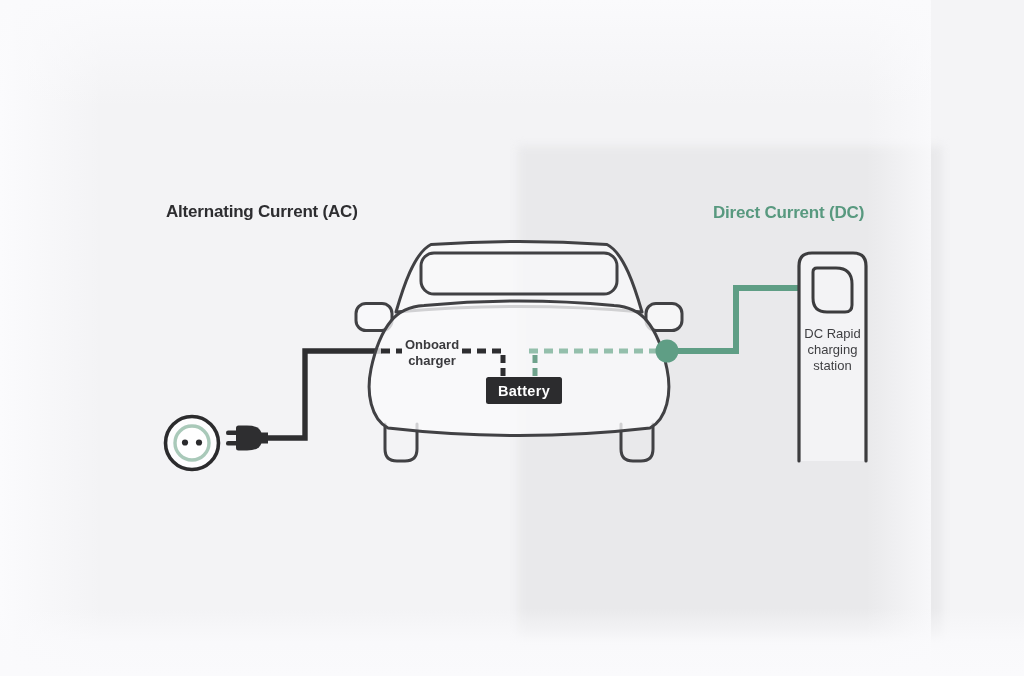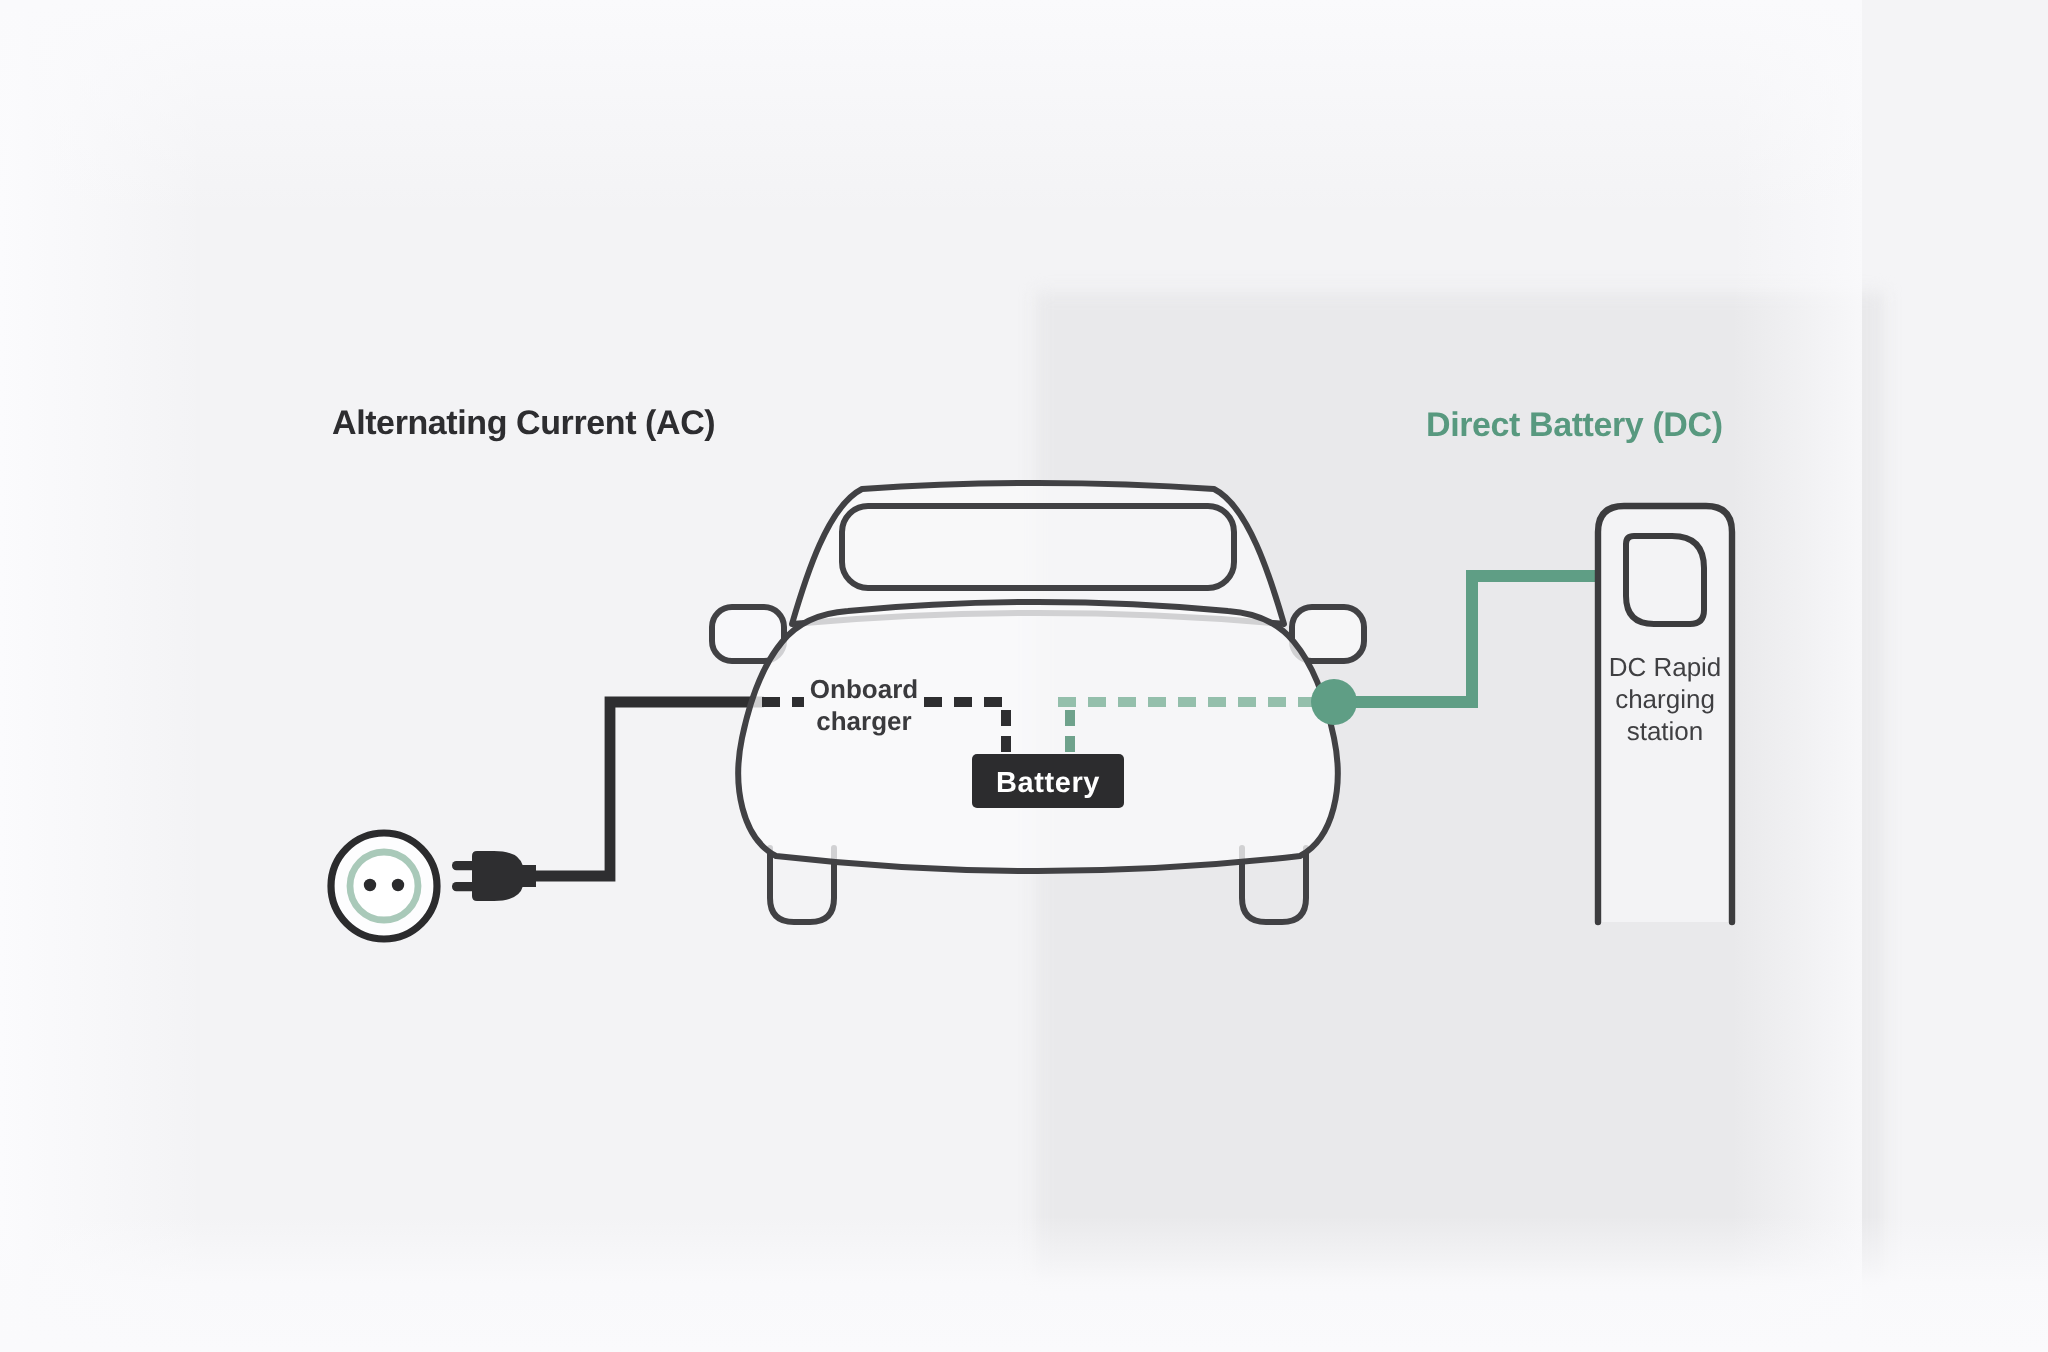--- a/index.html
+++ b/index.html
@@ -74,21 +74,21 @@
 </head>
 <body>
 
 <div class="stage">
 
   <div class="panel-right"></div>
   <div class="vignette-top"></div>
   <div class="floor"></div>
 
   <div class="title title-ac">Alternating Current (AC)</div>
-  <div class="title title-dc">Direct Battery (DC)</div>
+  <div class="title title-dc">Direct Current (DC)</div>
 
   <svg class="diagram" viewBox="0 0 1024 676">
 
     <g>
       <circle cx="192" cy="443" r="26.5" fill="#fdfdfe" stroke="#2b2b2d" stroke-width="3.6"></circle>
       <circle cx="192" cy="443" r="17" fill="#ffffff" stroke="#a9c9b9" stroke-width="3.4"></circle>
       <circle cx="185" cy="442.5" r="3.1" fill="#2b2b2d"></circle>
       <circle cx="199" cy="442.5" r="3.1" fill="#2b2b2d"></circle>
     </g>
 

